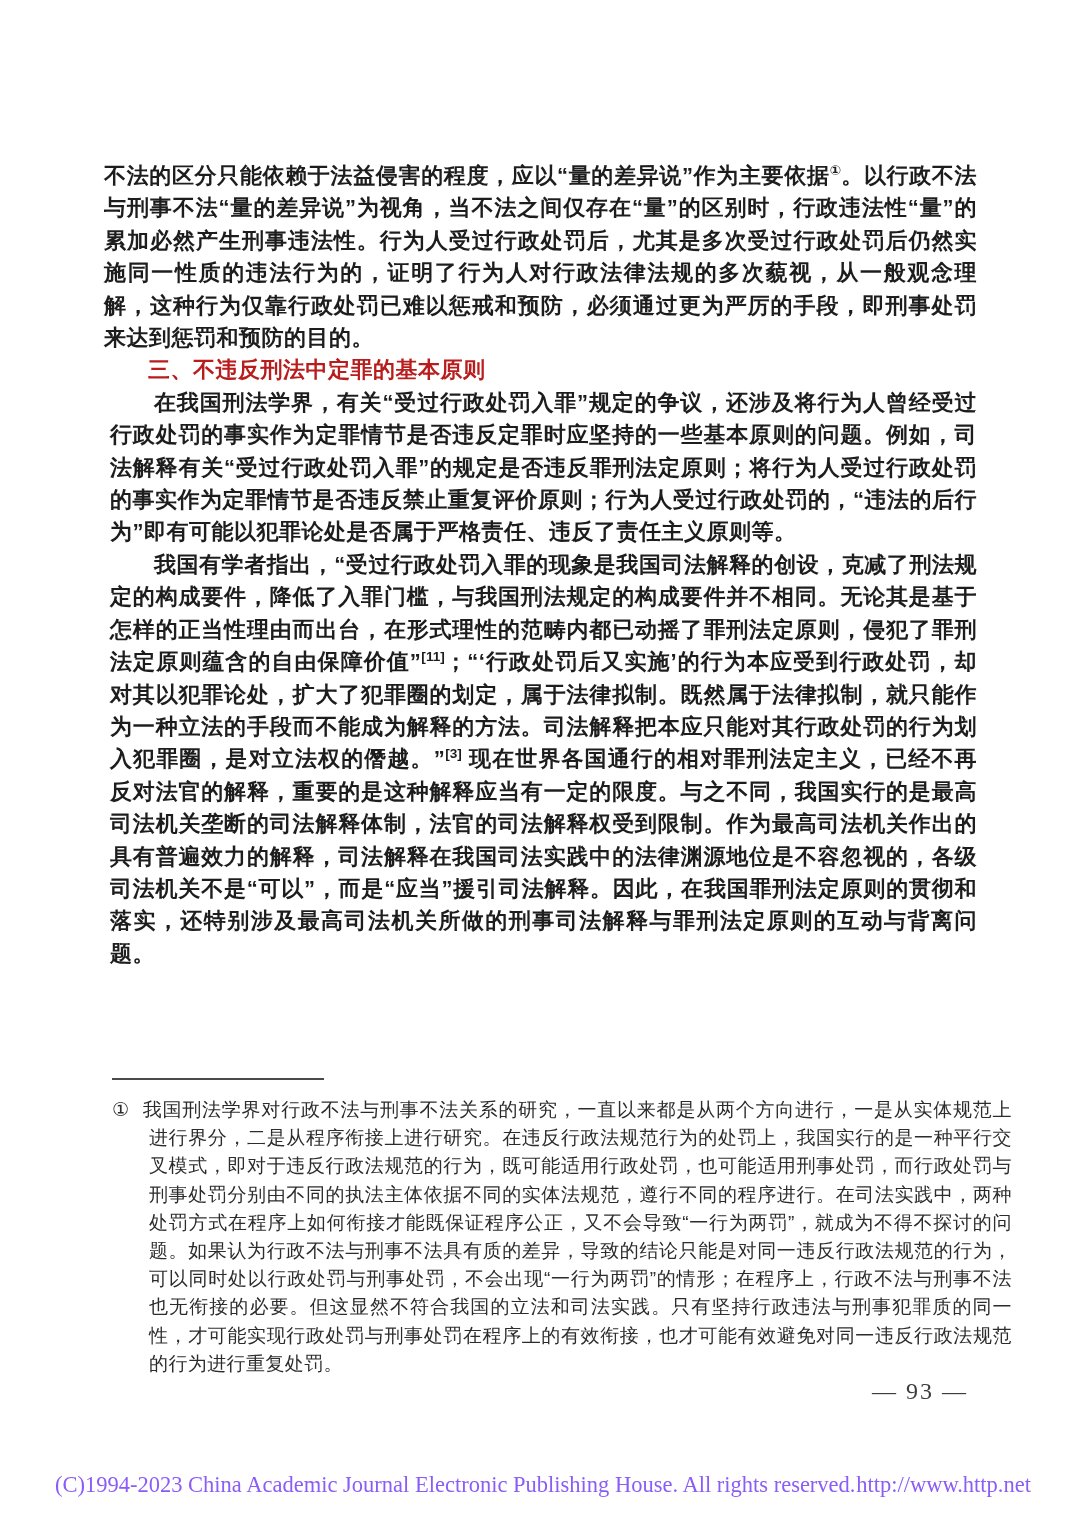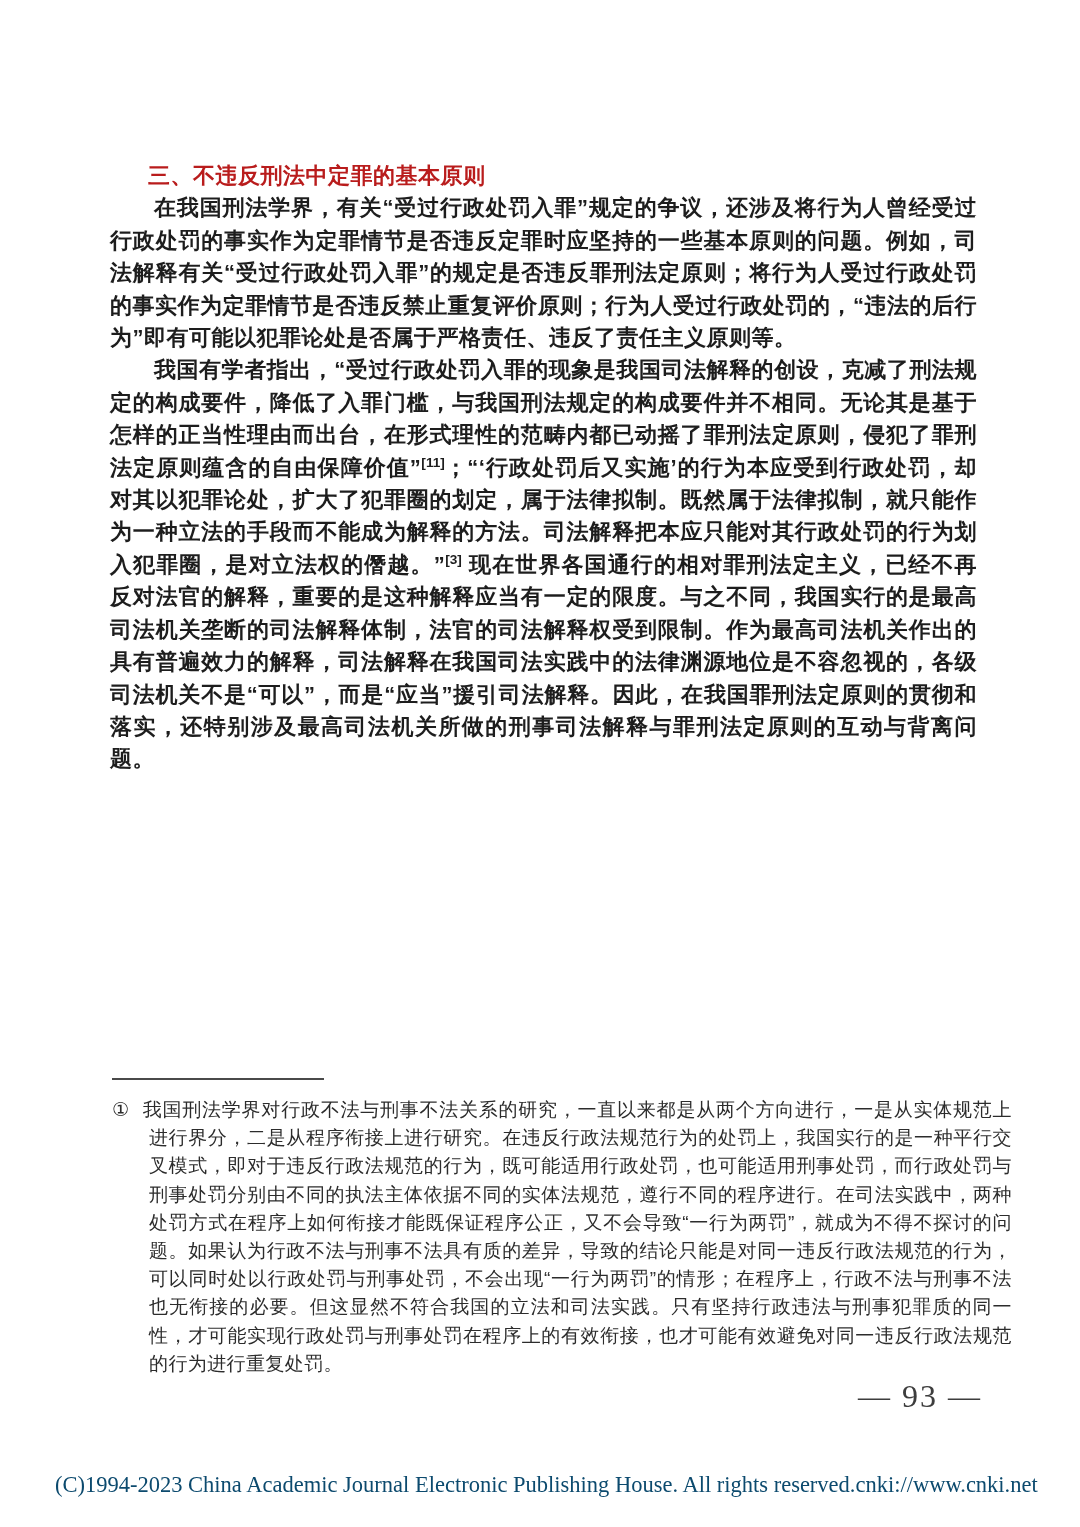--- a/index.html
+++ b/index.html
@@ -53,51 +53,52 @@
     padding-left: 37px;
     text-indent: -37px;
   }
   .fn-marker { margin-right: 13px; }
   .page-number {
     position: absolute;
     left: 820px; top: 1378px;
     width: 200px;
     text-align: center;
     font-family: "Liberation Serif", "DejaVu Serif", serif;
-    font-size: 32px;
+    font-size: 24px;
     color: #3d3d3d;
     letter-spacing: 2px;
   }
   .copyright {
     position: absolute;
     left: 55px; top: 1472px;
     width: 976px;
     display: flex;
     justify-content: space-between;
     font-family: "Liberation Serif", "DejaVu Serif", serif;
     font-size: 22.5px;
-    color: #0c4a6e;
+    color: #8b5cf6;
     white-space: nowrap;
   }
 </style>
 </head>
 <body>
 
 <div class="page">
 
   <div class="body-text">
+      <p class="para"><span>不法的区分只能依赖于法益侵害的程度，应以“量的差异说”作为主要依据</span><sup class="supref">①</sup><span>。以行政不法与刑事不法“量的差异说”为视角，当不法之间仅存在“量”的区别时，行政违法性“量”的累加必然产生刑事违法性。行为人受过行政处罚后，尤其是多次受过行政处罚后仍然实施同一性质的违法行为的，证明了行为人对行政法律法规的多次藐视，从一般观念理解，这种行为仅靠行政处罚已难以惩戒和预防，必须通过更为严厉的手段，即刑事处罚来达到惩罚和预防的目的。</span></p>
       <p class="para heading"><span>三、不违反刑法中定罪的基本原则</span></p>
       <p class="para indent"><span>在我国刑法学界，有关“受过行政处罚入罪”规定的争议，还涉及将行为人曾经受过行政处罚的事实作为定罪情节是否违反定罪时应坚持的一些基本原则的问题。例如，司法解释有关“受过行政处罚入罪”的规定是否违反罪刑法定原则；将行为人受过行政处罚的事实作为定罪情节是否违反禁止重复评价原则；行为人受过行政处罚的，“违法的后行为”即有可能以犯罪论处是否属于严格责任、违反了责任主义原则等。</span></p>
       <p class="para indent"><span>我国有学者指出，“受过行政处罚入罪的现象是我国司法解释的创设，克减了刑法规定的构成要件，降低了入罪门槛，与我国刑法规定的构成要件并不相同。无论其是基于怎样的正当性理由而出台，在形式理性的范畴内都已动摇了罪刑法定原则，侵犯了罪刑法定原则蕴含的自由保障价值”</span><sup class="supref">[11]</sup><span>；“‘行政处罚后又实施’的行为本应受到行政处罚，却对其以犯罪论处，扩大了犯罪圈的划定，属于法律拟制。既然属于法律拟制，就只能作为一种立法的手段而不能成为解释的方法。司法解释把本应只能对其行政处罚的行为划入犯罪圈，是对立法权的僭越。”</span><sup class="supref">[3]</sup><span> 现在世界各国通行的相对罪刑法定主义，已经不再反对法官的解释，重要的是这种解释应当有一定的限度。与之不同，我国实行的是最高司法机关垄断的司法解释体制，法官的司法解释权受到限制。作为最高司法机关作出的具有普遍效力的解释，司法解释在我国司法实践中的法律渊源地位是不容忽视的，各级司法机关不是“可以”，而是“应当”援引司法解释。因此，在我国罪刑法定原则的贯彻和落实，还特别涉及最高司法机关所做的刑事司法解释与罪刑法定原则的互动与背离问题。</span></p>
     </div>
 
   <div class="footnote-sep"></div>
 
   <div class="footnote"><span class="fn-marker">①</span><span>我国刑法学界对行政不法与刑事不法关系的研究，一直以来都是从两个方向进行，一是从实体规范上进行界分，二是从程序衔接上进行研究。在违反行政法规范行为的处罚上，我国实行的是一种平行交叉模式，即对于违反行政法规范的行为，既可能适用行政处罚，也可能适用刑事处罚，而行政处罚与刑事处罚分别由不同的执法主体依据不同的实体法规范，遵行不同的程序进行。在司法实践中，两种处罚方式在程序上如何衔接才能既保证程序公正，又不会导致“一行为两罚”，就成为不得不探讨的问题。如果认为行政不法与刑事不法具有质的差异，导致的结论只能是对同一违反行政法规范的行为，可以同时处以行政处罚与刑事处罚，不会出现“一行为两罚”的情形；在程序上，行政不法与刑事不法也无衔接的必要。但这显然不符合我国的立法和司法实践。只有坚持行政违法与刑事犯罪质的同一性，才可能实现行政处罚与刑事处罚在程序上的有效衔接，也才可能有效避免对同一违反行政法规范的行为进行重复处罚。</span></div>
 
   <div class="page-number">— 93 —</div>
 
   <div class="copyright">
     <span>(C)1994-2023 China Academic Journal Electronic Publishing House. All rights reserved.</span>
-    <span>cnki://www.cnki.net</span>
+    <span>http://www.http.net</span>
   </div>
 
 </div>
 
 </body></html>

